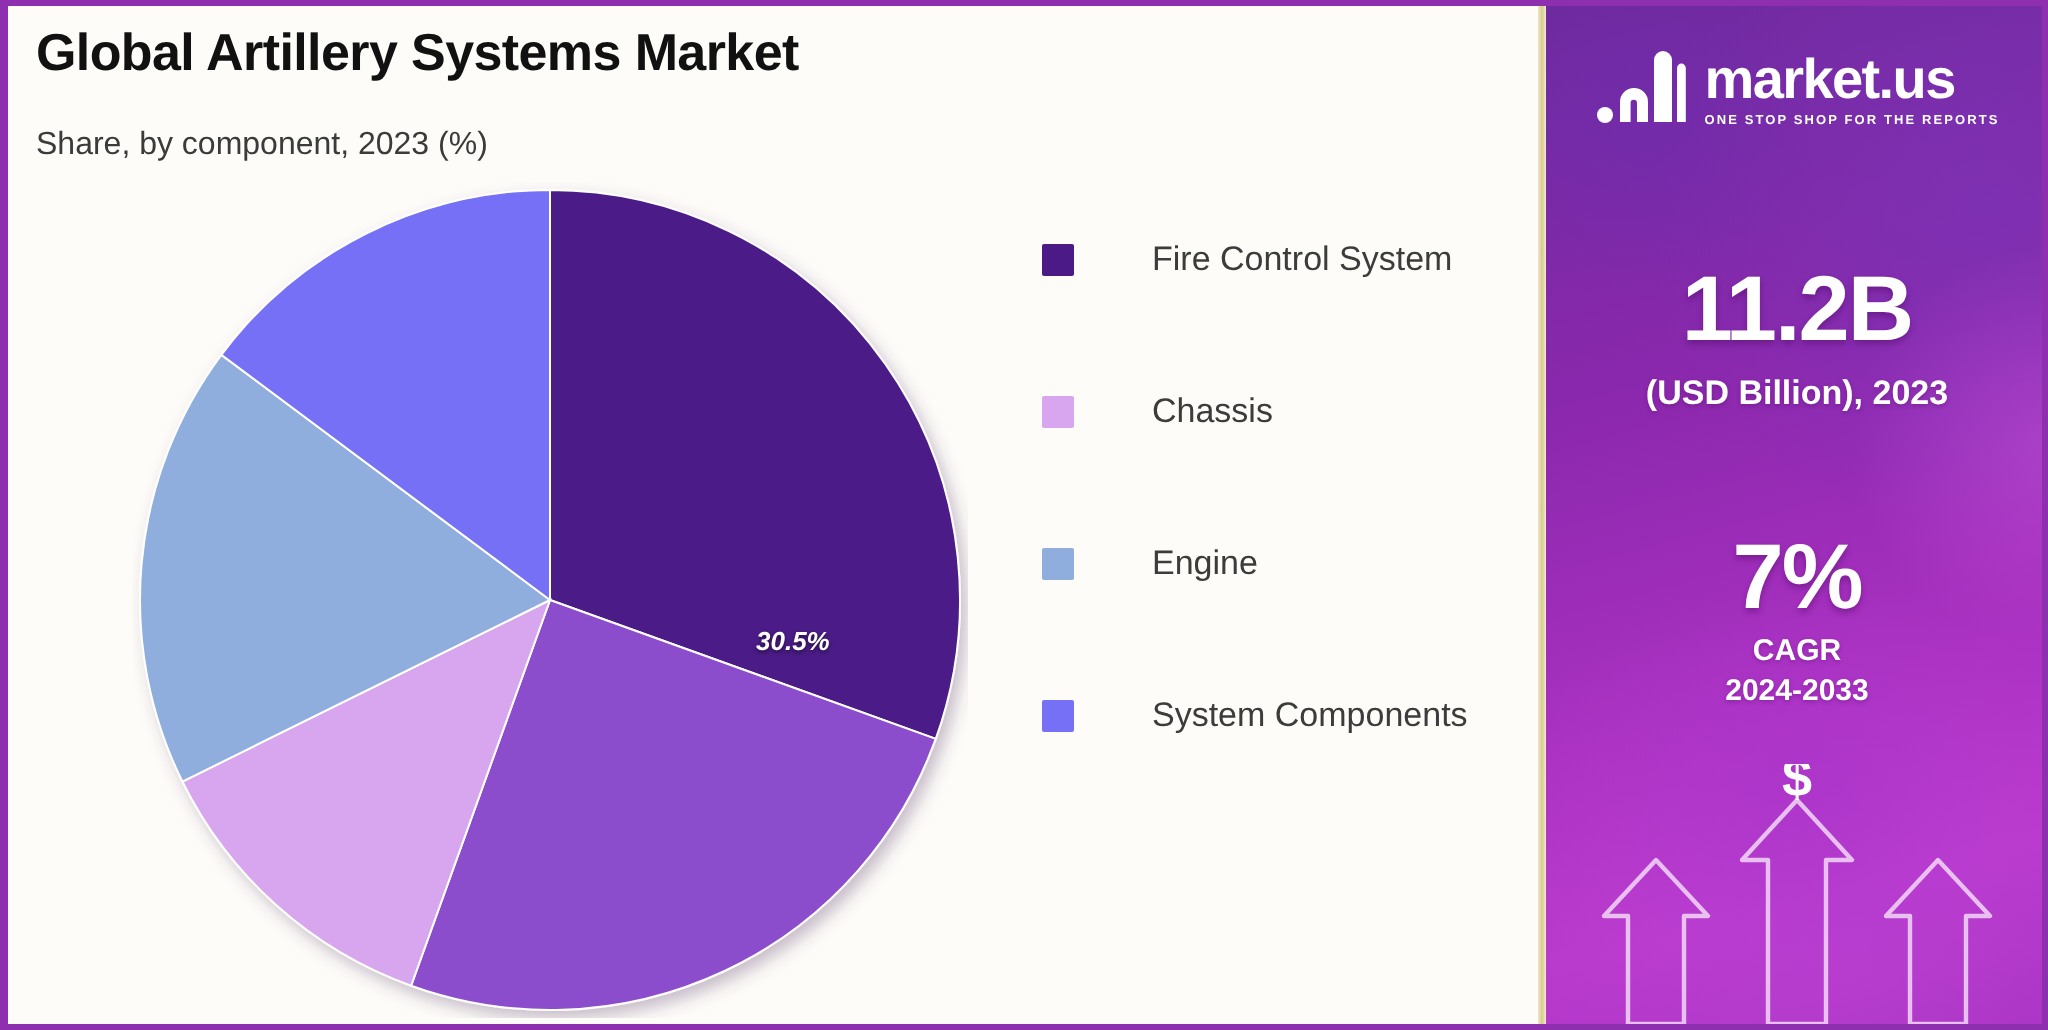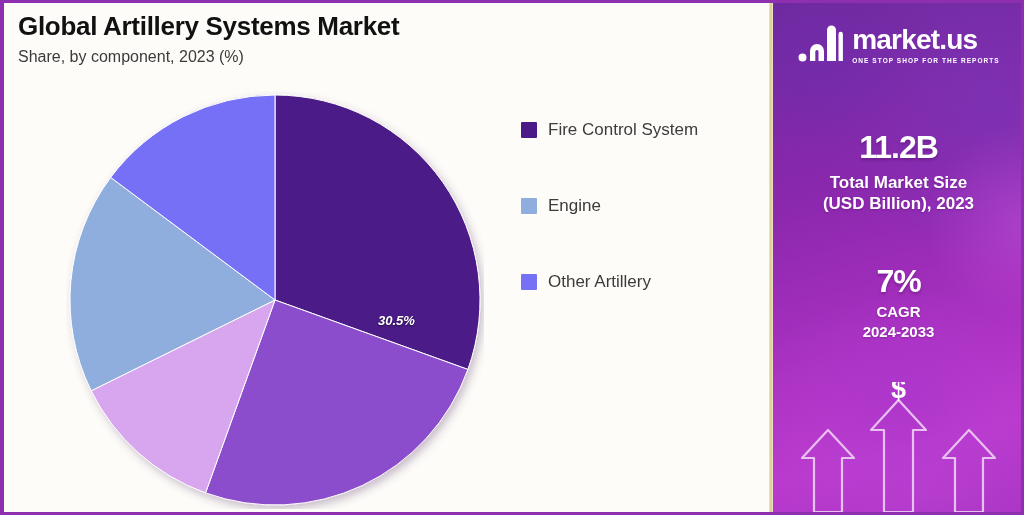--- a/index.html
+++ b/index.html
@@ -24,21 +24,21 @@
     width:765px; height:509px;
     background:#fdfcf8;
     padding-left:47px;
   }
   #title-block { position:absolute; left:14px; top:8px; }
   #chart-title {
     font-size:26px; font-weight:bold; color:#111;
     letter-spacing:-0.3px; white-space:nowrap;
   }
   #chart-subtitle {
-    font-size:16px; color:#3b3b3b; margin-top:6px;
+    font-size:16px; color:#3b3b3b; margin-top:22px;
     letter-spacing:0px; white-space:nowrap;
   }
 
   
   #pie-wrap {
     position:absolute; left:62px; top:88px;
     width:418px; height:418px;
   }
   #pie-svg { display:block; width:418px; height:418px; }
   #pie-label {
@@ -50,21 +50,21 @@
     white-space:nowrap;
   }
 
   
   #legend {
     position:absolute; left:517px; top:118px;
     width:240px;
   }
   .legend-item {
     display:flex; align-items:center;
-    height:17px; margin-bottom:59px;
+    height:17px; margin-bottom:59px;gap:28px;
   }
   .legend-swatch {
     width:16px; height:16px; flex:0 0 16px;
     margin-right:11px;
     border-radius:1px;
   }
   .legend-label {
     font-size:17px; color:#3c3c3c;
     white-space:nowrap;
   }
@@ -113,21 +113,21 @@
     font-size:6.5px; font-weight:bold; color:#fff;
     letter-spacing:1.05px; margin-top:3px;
     white-space:nowrap;
   }
 
   
   .stat-block { position:absolute; width:251px; text-align:center; }
   #stat-size { top:128px; }
   #stat-cagr { top:262px; }
   .stat-value {
-    font-size:32px; font-weight:bold; color:#fff;
+    font-size:46px; font-weight:bold; color:#fff;
     letter-spacing:-1px; line-height:1;
     text-shadow:0 2px 3px rgba(80,10,100,.45);
   }
   .stat-caption {
     font-size:17px; font-weight:bold; color:#fff;
     line-height:1.25; margin-top:9px;
     text-shadow:0 1px 2px rgba(80,10,100,.35);
   }
   .stat-caption-sm {
     font-size:15px; font-weight:bold; color:#fff;
@@ -171,26 +171,30 @@
       </svg>
       <div id="pie-label">30.5%</div>
     </div>
 
     <div id="legend">
       <div class="legend-item">
         <span class="legend-swatch" style="background:#4c1a87"></span>
         <span class="legend-label">Fire Control System</span>
       </div>
       <div class="legend-item">
+        <span class="legend-swatch" style="background:#d7a6ee"></span>
+        <span class="legend-label">Chassis</span>
+      </div>
+      <div class="legend-item">
         <span class="legend-swatch" style="background:#8faddd"></span>
         <span class="legend-label">Engine</span>
       </div>
       <div class="legend-item">
         <span class="legend-swatch" style="background:#7570f5"></span>
-        <span class="legend-label">Other Artillery</span>
+        <span class="legend-label">System Components</span>
       </div>
     </div>
   </div>
 
   <div id="divider"></div>
 
   <div id="right-panel">
     <div class="blob" id="blob1"></div>
     <div class="blob" id="blob2"></div>
     <div class="blob" id="blob3"></div>
@@ -204,21 +208,20 @@
       </svg>
       <div id="logo-text-wrap">
         <div id="logo-wordmark">market.us</div>
         <div id="logo-tagline">ONE STOP SHOP FOR THE REPORTS</div>
       </div>
     </div>
 
     <div class="stat-block" id="stat-size">
       <div class="stat-value">11.2B</div>
       <div class="stat-caption">
-        <div>Total Market Size</div>
         <div>(USD Billion), 2023</div>
       </div>
     </div>
 
     <div class="stat-block" id="stat-cagr">
       <div class="stat-value">7%</div>
       <div class="stat-caption-sm">
         <div>CAGR</div>
         <div>2024-2033</div>
       </div>

